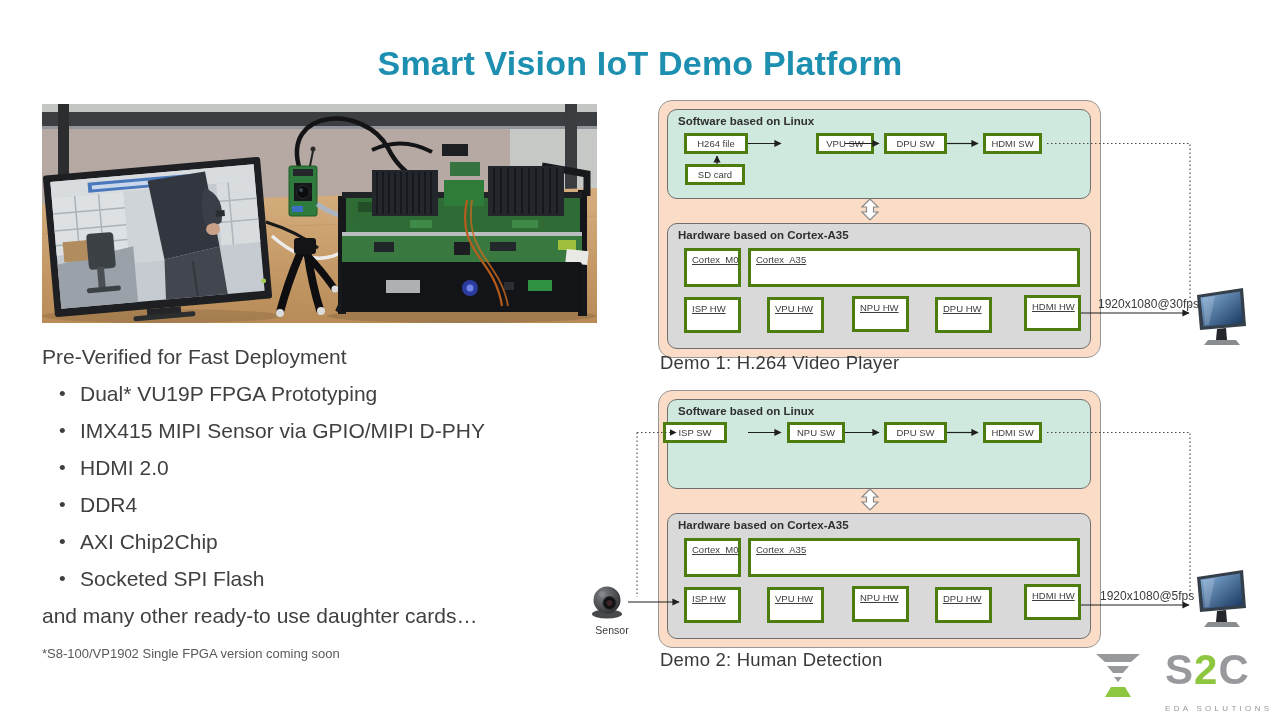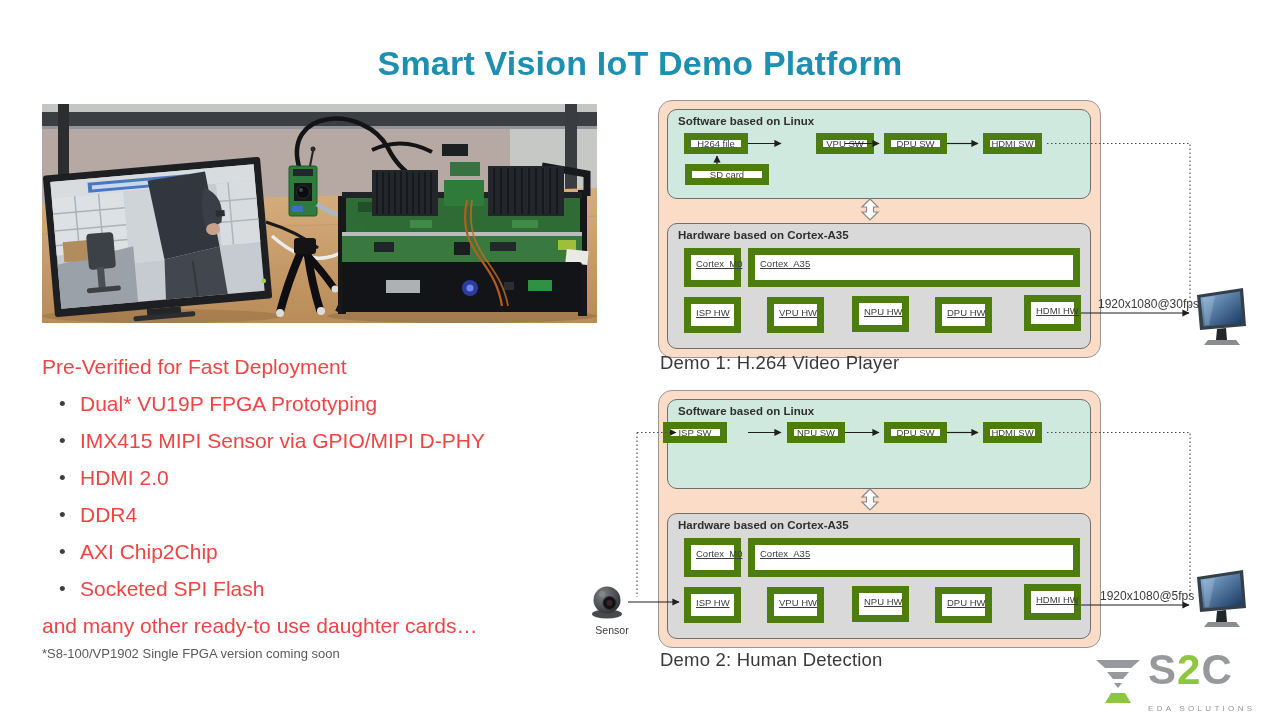--- a/index.html
+++ b/index.html
@@ -9,49 +9,49 @@
     font-family:"Liberation Sans", sans-serif; overflow:hidden;
   }
   
   .title {
     position:absolute; top:44px; left:0; width:100%; text-align:center;
     font-size:34px; font-weight:bold; color:#1d8fb0; letter-spacing:0.2px;
   }
   
   .photo { position:absolute; left:42px; top:104px; width:555px; height:219px; }
   
-  .features { position:absolute; left:42px; top:338px; width:590px; color:#ef4444;margin-top:10px; }
+  .features { position:absolute; left:42px; top:338px; width:590px; color:#404040; }
   .features .heading { font-size:21px; line-height:37px; }
   .features ul { list-style:none; }
   .features li { position:relative; font-size:21px; line-height:37px; padding-left:38px; }
   .features li::before { content:"•"; position:absolute; left:17px; top:0; font-size:19px; color:#3f3f3f; }
   .features .outro { font-size:21px; line-height:37px; }
   .footnote { position:absolute; left:42px; top:646px; font-size:13px; color:#595959; }
   
   .demo-panel { position:absolute; width:443px; height:258px; background:#fbdcc6;
     border:1.5px solid #979797; border-radius:14px; }
   .sw-section { position:absolute; left:8px; top:8px; width:424px; height:90px;
     background:#cfe9de; border:1.3px solid #6f6f6f; border-radius:10px; }
   .hw-section { position:absolute; left:8px; top:122px; width:424px; height:126px;
     background:#d9d9d9; border:1.3px solid #6f6f6f; border-radius:10px; }
   .section-label { position:absolute; left:10px; top:5px; font-size:11.5px; font-weight:600; color:#2f2f2f; }
   
-  .dbox { position:absolute; background:#ffffff; border:7px solid #4d7c0f; z-index:2;
+  .dbox { position:absolute; background:#ffffff; border:3px solid #4d7c0f; z-index:2;
     font-size:9.5px; color:#3d3d3d; display:flex; align-items:center; justify-content:center;
     white-space:nowrap; }
   .dbox.tl { align-items:flex-start; justify-content:flex-start; padding:3px 0 0 5px;text-decoration:underline; }
   
   .caption { position:absolute; font-size:18.5px; color:#3a3a3a; z-index:5; letter-spacing:0.2px; }
   .out-label { position:absolute; width:92px; text-align:left; font-size:12px; color:#3a3a3a; z-index:5; }
   .sensor-label { position:absolute; left:590px; top:624px; width:44px; text-align:center;
     font-size:10.5px; color:#3a3a3a; z-index:5; }
   
   .overlay { position:absolute; left:0; top:0; width:1280px; height:720px; z-index:4; pointer-events:none; }
   
-  .logo { position:absolute; left:1095px; top:652px; display:flex; align-items:center; gap:7px; }
+  .logo { position:absolute; left:1095px; top:652px; display:flex; align-items:flex-start; gap:24px; }
   .logo-text-wrap { display:flex; flex-direction:column; align-items:flex-start; }
   .logo-text { font-size:42px; font-weight:bold; color:#97999c; line-height:36px; letter-spacing:1px; }
   .logo-text .green { color:#8dc63f; }
   .logo-tagline { font-size:8px; letter-spacing:3.3px; color:#95979a; margin-top:16px; white-space:nowrap; }
 </style>
 </head>
 <body>
 
 <div class="slide">
 
@@ -200,21 +200,21 @@
     </div>
     <div class="hw-section">
       <div class="section-label">Hardware based on Cortex-A35</div>
     </div>
   </div>
 
   <div class="dbox" style="left:684px;top:133px;width:64px;height:21px;">H264 file</div>
   <div class="dbox" style="left:787px;top:133px;width:58px;height:21px;margin-left:29px;">VPU SW</div>
   <div class="dbox" style="left:884px;top:133px;width:63px;height:21px;">DPU SW</div>
   <div class="dbox" style="left:983px;top:133px;width:59px;height:21px;">HDMI SW</div>
-  <div class="dbox" style="left:685px;top:164px;width:84px;height:21px;">SD card</div>
+  <div class="dbox" style="left:685px;top:164px;width:60px;height:21px;">SD card</div>
   <div class="dbox tl" style="left:684px;top:248px;width:57px;height:39px;">Cortex_M0</div>
   <div class="dbox tl" style="left:748px;top:248px;width:332px;height:39px;">Cortex_A35</div>
   <div class="dbox tl" style="left:684px;top:297px;width:57px;height:36px;">ISP HW</div>
   <div class="dbox tl" style="left:767px;top:297px;width:57px;height:36px;">VPU HW</div>
   <div class="dbox tl" style="left:852px;top:296px;width:57px;height:36px;">NPU HW</div>
   <div class="dbox tl" style="left:935px;top:297px;width:57px;height:36px;">DPU HW</div>
   <div class="dbox tl" style="left:1024px;top:295px;width:57px;height:36px;">HDMI HW</div>
 
   <div class="dbox" style="left:663px;top:422px;width:64px;height:21px;">ISP SW</div>
   <div class="dbox" style="left:787px;top:422px;width:58px;height:21px;">NPU SW</div>

